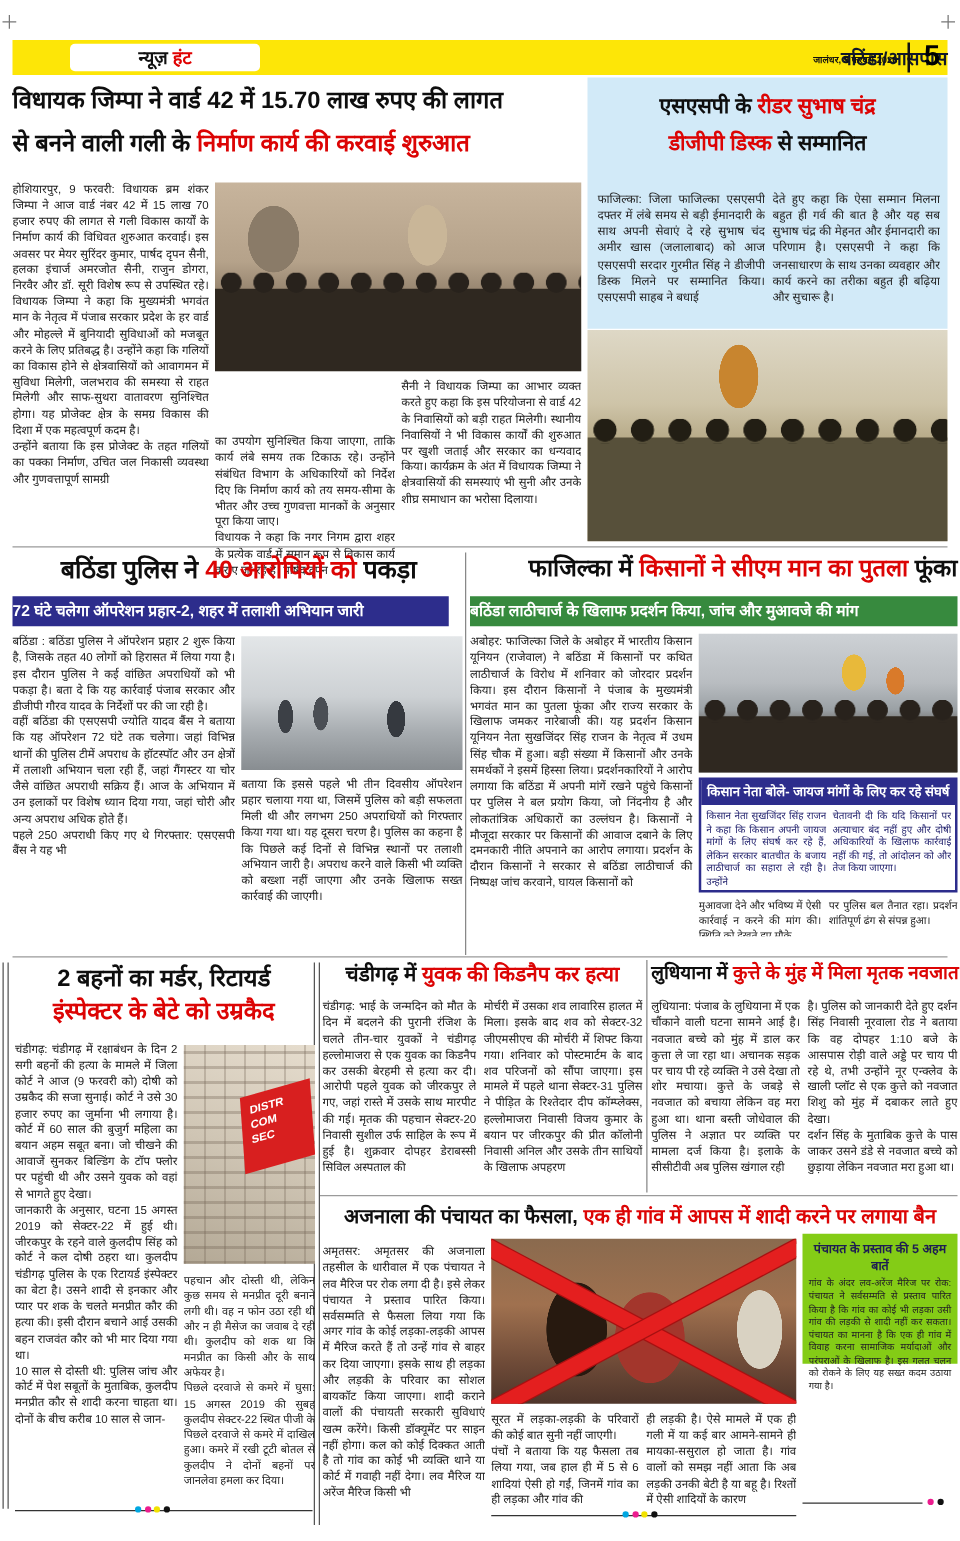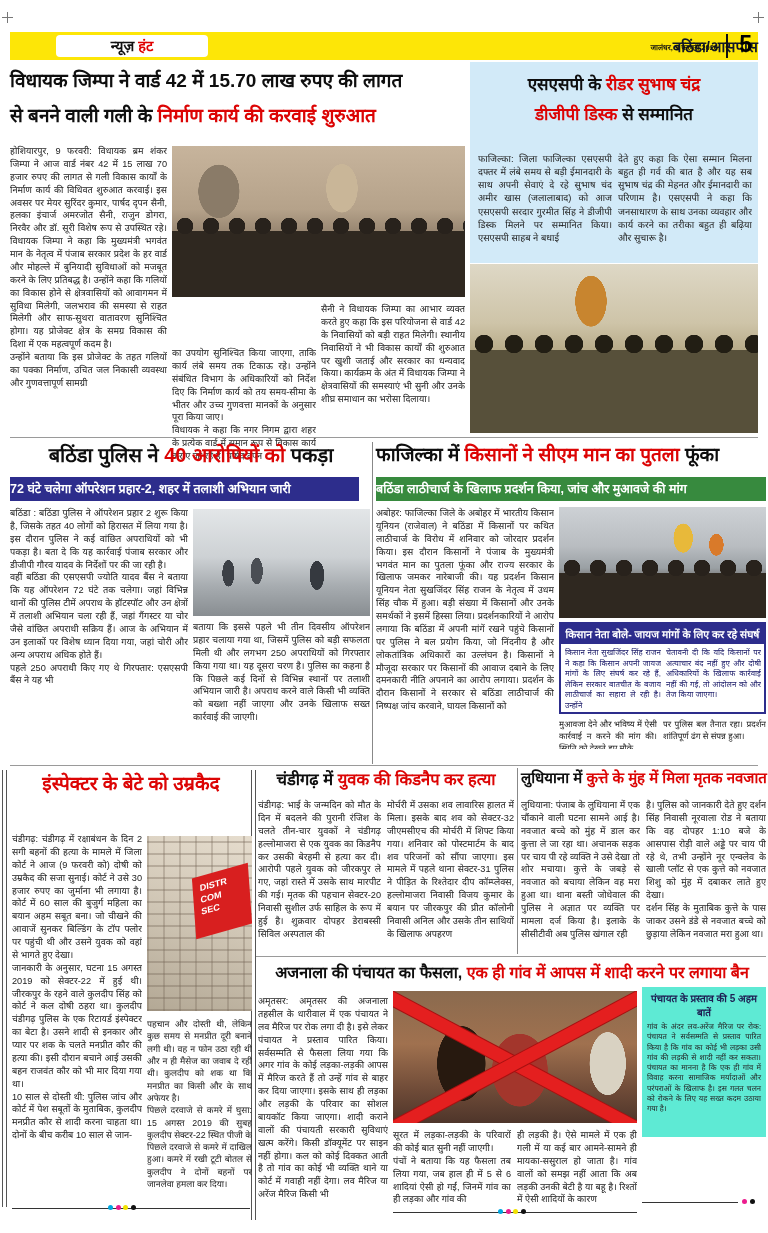--- a/index.html
+++ b/index.html
@@ -54,21 +54,21 @@
   #vr-m1{left:251px;top:770px;height:450px;} #vr-m2{left:255px;top:770px;height:450px;}
   #vr-67{left:517px;top:768px;height:186px;background:#888;}
   #hr-bot1{left:256px;top:956px;width:510px;}
   
   #a3-hl{left:10px;top:441px;width:362px;font-size:20px;text-align:center;white-space:nowrap;}
   #a3-bar{left:10px;top:477px;width:349px;height:24px;line-height:24px;background:#2d2d8c;}
   #a3-c1{left:10px;top:507px;width:178px;height:258px;}
   #a3-photo{left:193px;top:509px;width:177px;height:107px;}
   #a3-c2{left:193px;top:621px;width:177px;height:144px;}
   
-  #a4-hl{left:376px;top:441px;width:390px;font-size:19px;text-align:left;white-space:nowrap;}
+  #a4-hl{left:376px;top:441px;width:390px;font-size:19px;text-align:right;white-space:nowrap;}
   #a4-bar{left:376px;top:477px;width:390px;height:24px;line-height:24px;background:#378a3e;}
   #a4-c1{left:376px;top:507px;width:178px;height:254px;}
   #a4-photo{left:559px;top:507px;width:207px;height:111px;}
   #a4-box{position:absolute;left:559px;top:622px;width:207px;height:92px;border:2px solid #2d2d8c;
           box-sizing:border-box;background:#fff;}
   #a4-box-title{background:#2d2d8c;color:#fff;font-weight:bold;font-size:10.5px;text-align:center;
           line-height:20px;height:20px;white-space:nowrap;overflow:hidden;}
   .boxcol{position:absolute;top:24px;font-size:7.9px;line-height:1.33;text-align:justify;
           color:#23236e;white-space:pre-line;overflow:hidden;height:62px;}
   #a4-bc1{left:4px;width:96px;} #a4-bc2{left:105px;width:95px;}
@@ -91,21 +91,21 @@
   
   #a7-hl{left:521px;top:767px;width:245px;font-size:15px;text-align:center;white-space:nowrap;}
   #a7-c1{left:521px;top:799px;width:119px;height:154px;}
   #a7-c2{left:646px;top:799px;width:120px;height:154px;}
   
   #a8-hl{left:258px;top:961px;width:508px;font-size:16px;text-align:center;white-space:nowrap;}
   #a8-c1{left:258px;top:995px;width:130px;height:220px;}
   #a8-photo{left:393px;top:991px;width:244px;height:132px;}
   #a8-c2{left:393px;top:1129px;width:118px;height:78px;}
   #a8-c3{left:517px;top:1129px;width:120px;height:78px;}
-  #a8-sidebar{position:absolute;left:642px;top:987px;width:124px;height:150px;background:#5eead4;
+  #a8-sidebar{position:absolute;left:642px;top:987px;width:124px;height:104px;background:#84cc16;
           box-sizing:border-box;padding:4px 5px;}
   #a8-sb-title{font-size:10px;font-weight:800;color:#1d1d52;text-align:center;margin-bottom:3px;}
   #a8-sb-body{font-size:7.6px;line-height:1.35;text-align:justify;color:#242424;}
   #a8-c4{left:642px;top:1112px;width:124px;height:88px;font-size:8.8px;}
   #a8-rule-mid{left:393px;top:1212px;width:244px;background:#333;}
   #a8-dots-mid{left:498px;top:1209px;}
   #a8-rule-r{left:642px;top:1202px;width:96px;background:#333;}
   #a8-dots-r{left:742px;top:1199px;}
   
   .ph1{background:
@@ -219,20 +219,21 @@
   <div class="col" id="a4-cb">पर पुलिस बल तैनात रहा। प्रदर्शन शांतिपूर्ण ढंग से संपन्न हुआ।</div>
 
   <div class="hr" id="hr-mid"></div>
   <div class="vr" id="vr-l1"></div>
   <div class="vr" id="vr-l2"></div>
   <div class="vr" id="vr-m1"></div>
   <div class="vr" id="vr-m2"></div>
   <div class="vr" id="vr-67"></div>
 
   <div class="hl" id="a5-hl">
+    <div>2 बहनों का मर्डर, रिटायर्ड</div>
     <div class="red">इंस्पेक्टर के बेटे को उम्रकैद</div>
   </div>
   <div class="col" id="a5-c1">चंडीगढ़: चंडीगढ़ में रक्षाबंधन के दिन 2 सगी बहनों की हत्या के मामले में जिला कोर्ट ने आज (9 फरवरी को) दोषी को उम्रकैद की सजा सुनाई। कोर्ट ने उसे 30 हजार रुपए का जुर्माना भी लगाया है। कोर्ट में 60 साल की बुजुर्ग महिला का बयान अहम सबूत बना। जो चीखने की आवाजें सुनकर बिल्डिंग के टॉप फ्लोर पर पहुंची थी और उसने युवक को वहां से भागते हुए देखा।
 जानकारी के अनुसार, घटना 15 अगस्त 2019 को सेक्टर-22 में हुई थी। जीरकपुर के रहने वाले कुलदीप सिंह को कोर्ट ने कल दोषी ठहरा था। कुलदीप चंडीगढ़ पुलिस के एक रिटायर्ड इंस्पेक्टर का बेटा है। उसने शादी से इनकार और प्यार पर शक के चलते मनप्रीत कौर की हत्या की। इसी दौरान बचाने आई उसकी बहन राजवंत कौर को भी मार दिया गया था।
 10 साल से दोस्ती थी: पुलिस जांच और कोर्ट में पेश सबूतों के मुताबिक, कुलदीप मनप्रीत कौर से शादी करना चाहता था। दोनों के बीच करीब 10 साल से जान-</div>
   <div class="photo ph5" id="a5-photo">
     <div class="court-sign">
       <div>DISTR</div>
       <div>COM</div>
       <div>SEC</div>

